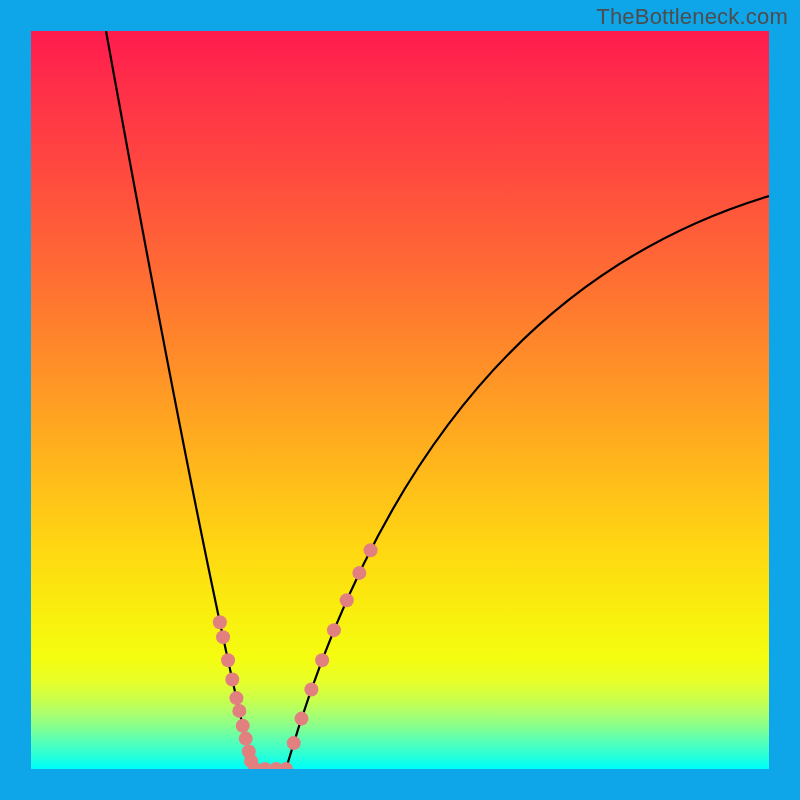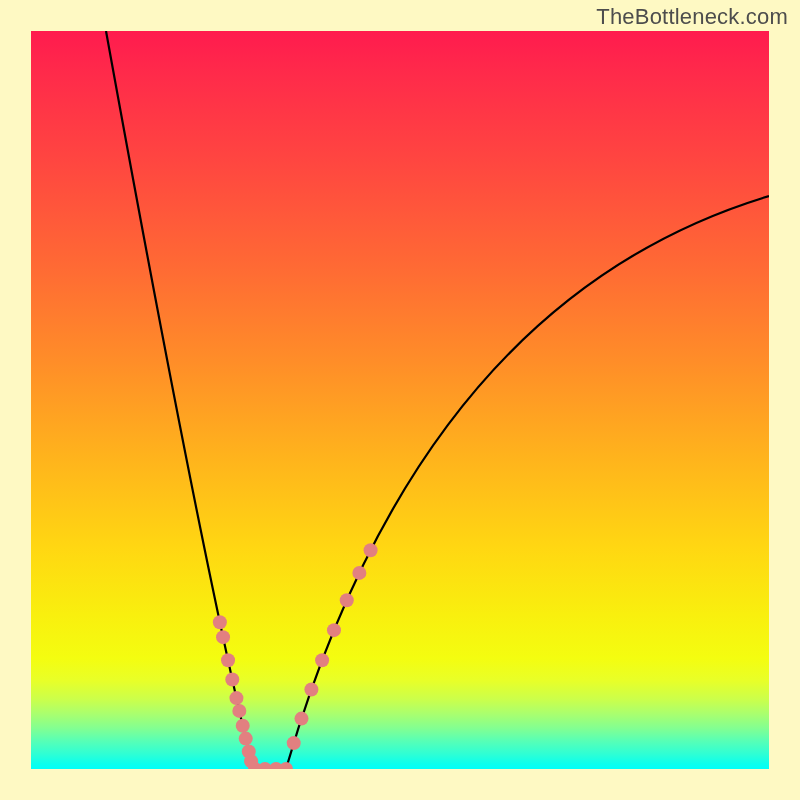--- a/index.html
+++ b/index.html
@@ -8,21 +8,21 @@
     width: 800px;
     height: 800px;
     overflow: hidden;
     background: #000;
     font-family: Arial, Helvetica, sans-serif;
   }
   .frame {
     position: relative;
     width: 800px;
     height: 800px;
-    background: #fef9c3;
+    background: #0ea5e9;
   }
   .plot-area {
     position: absolute;
     left: 31px;
     top: 31px;
     width: 738px;
     height: 738px;
     
     background: linear-gradient(
       to bottom,

